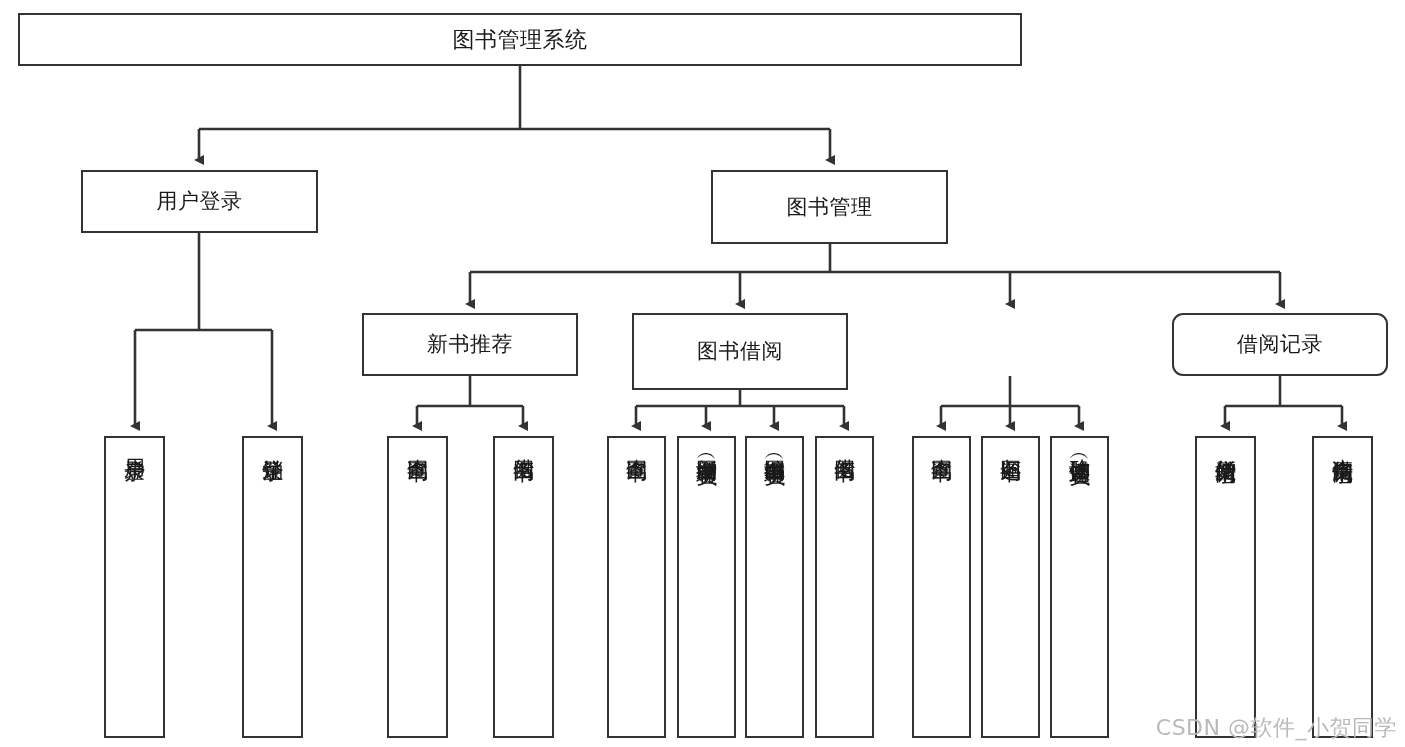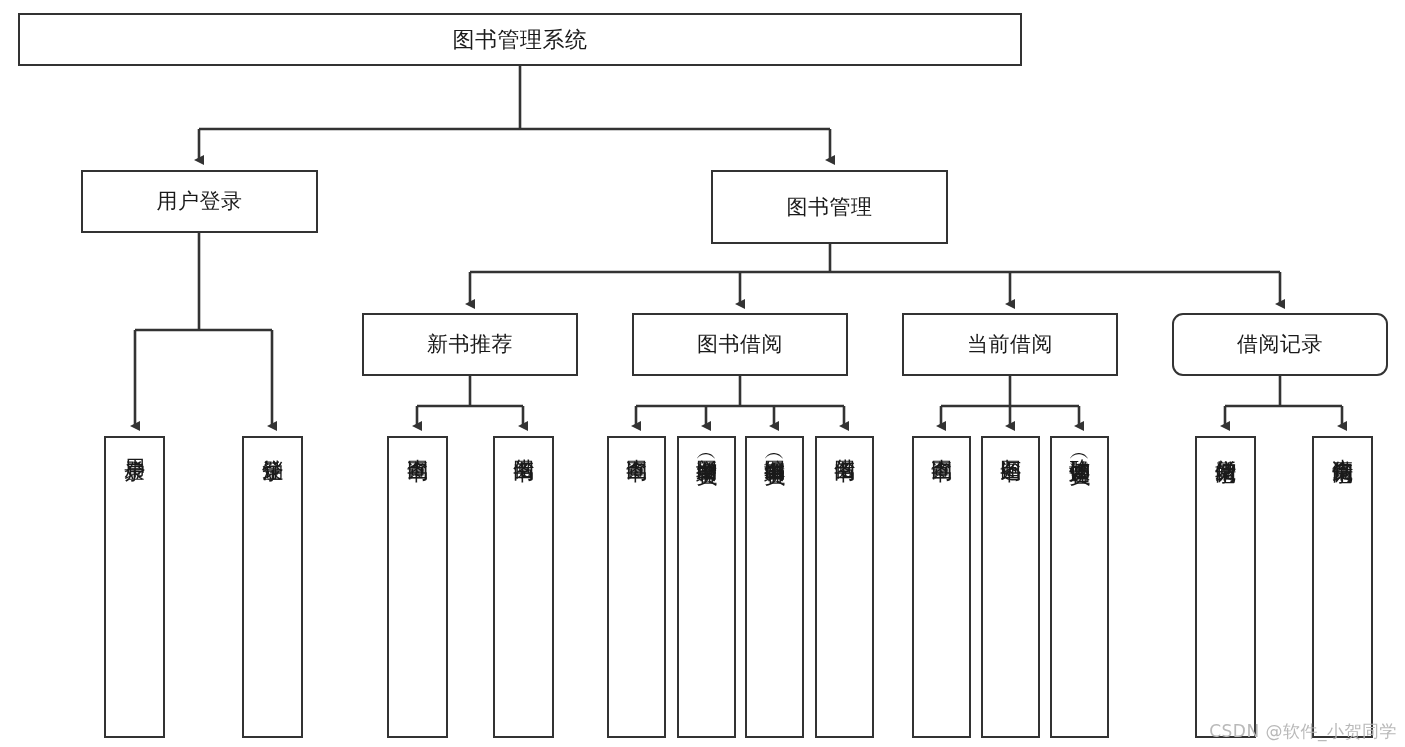--- a/index.html
+++ b/index.html
@@ -62,21 +62,21 @@
     font-size: 21px;
     line-height: 1.06;
     letter-spacing: 1px;
     height: auto;
     max-height: 290px;
   }
   .watermark {
     position: absolute;
     right: 8px;
     bottom: 4px;
-    font-size: 17px;
+    font-size: 22px;
     color: #b9b9b9;
     letter-spacing: 0.5px;
     white-space: nowrap;
     user-select: none;
   }
 </style>
 </head>
 <body>
 
 <div id="canvas">
@@ -140,27 +140,24 @@
   </div>
 
   <div class="node h" style="left:711px; top:170px; width:237px; height:74px;">
     <span class="label">图书管理</span>
   </div>
 
   <div class="node h" style="left:362px; top:313px; width:216px; height:63px;">
     <span class="label">新书推荐</span>
   </div>
 
-  <div class="node h" style="left:632px; top:313px; width:216px; height:63px;">
+  <div class="node h" style="left:632px; top:313px; width:216px; height:77px;">
     <span class="label">图书借阅</span>
   </div>
 
-  <div class="node h" style="left:902px; top:313px; width:216px; height:63px;">
-    <span class="label">当前借阅</span>
-  </div>
 
   <div class="node h" style="left:1172px; top:313px; width:216px; height:63px;border-radius:11px;">
     <span class="label">借阅记录</span>
   </div>
 
   <div class="node v" style="left:104px; top:436px; width:61px; height:302px;">
     <span class="label">用户登录</span>
   </div>
 
   <div class="node v" style="left:242px; top:436px; width:61px; height:302px;">

